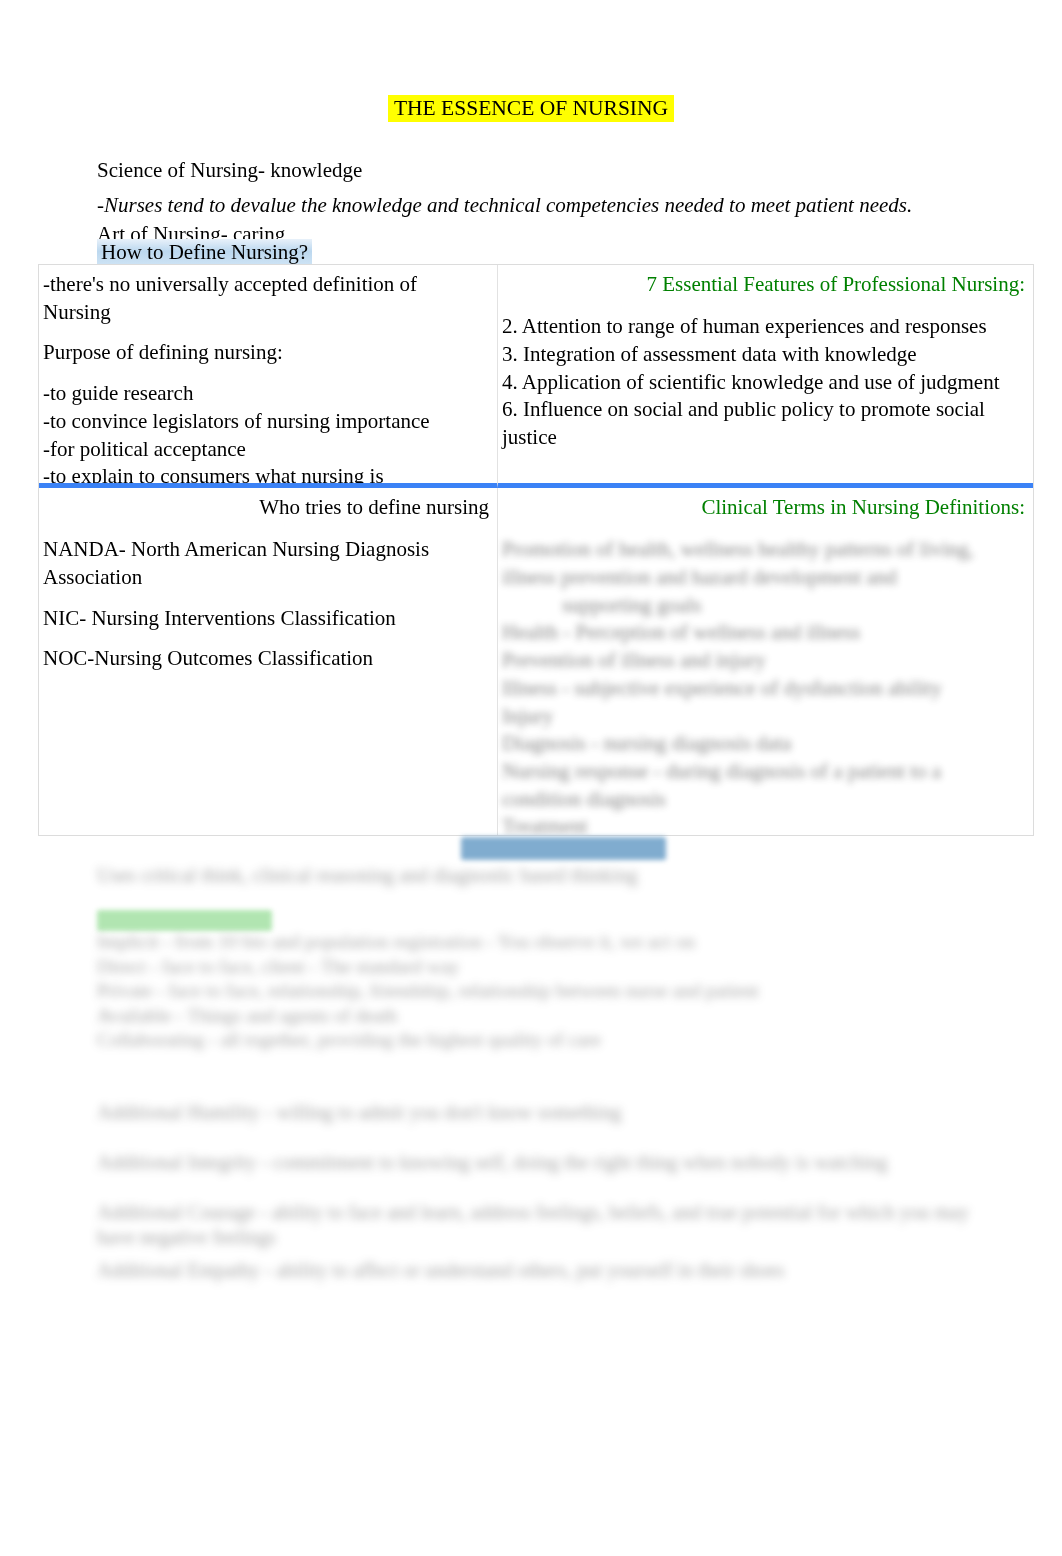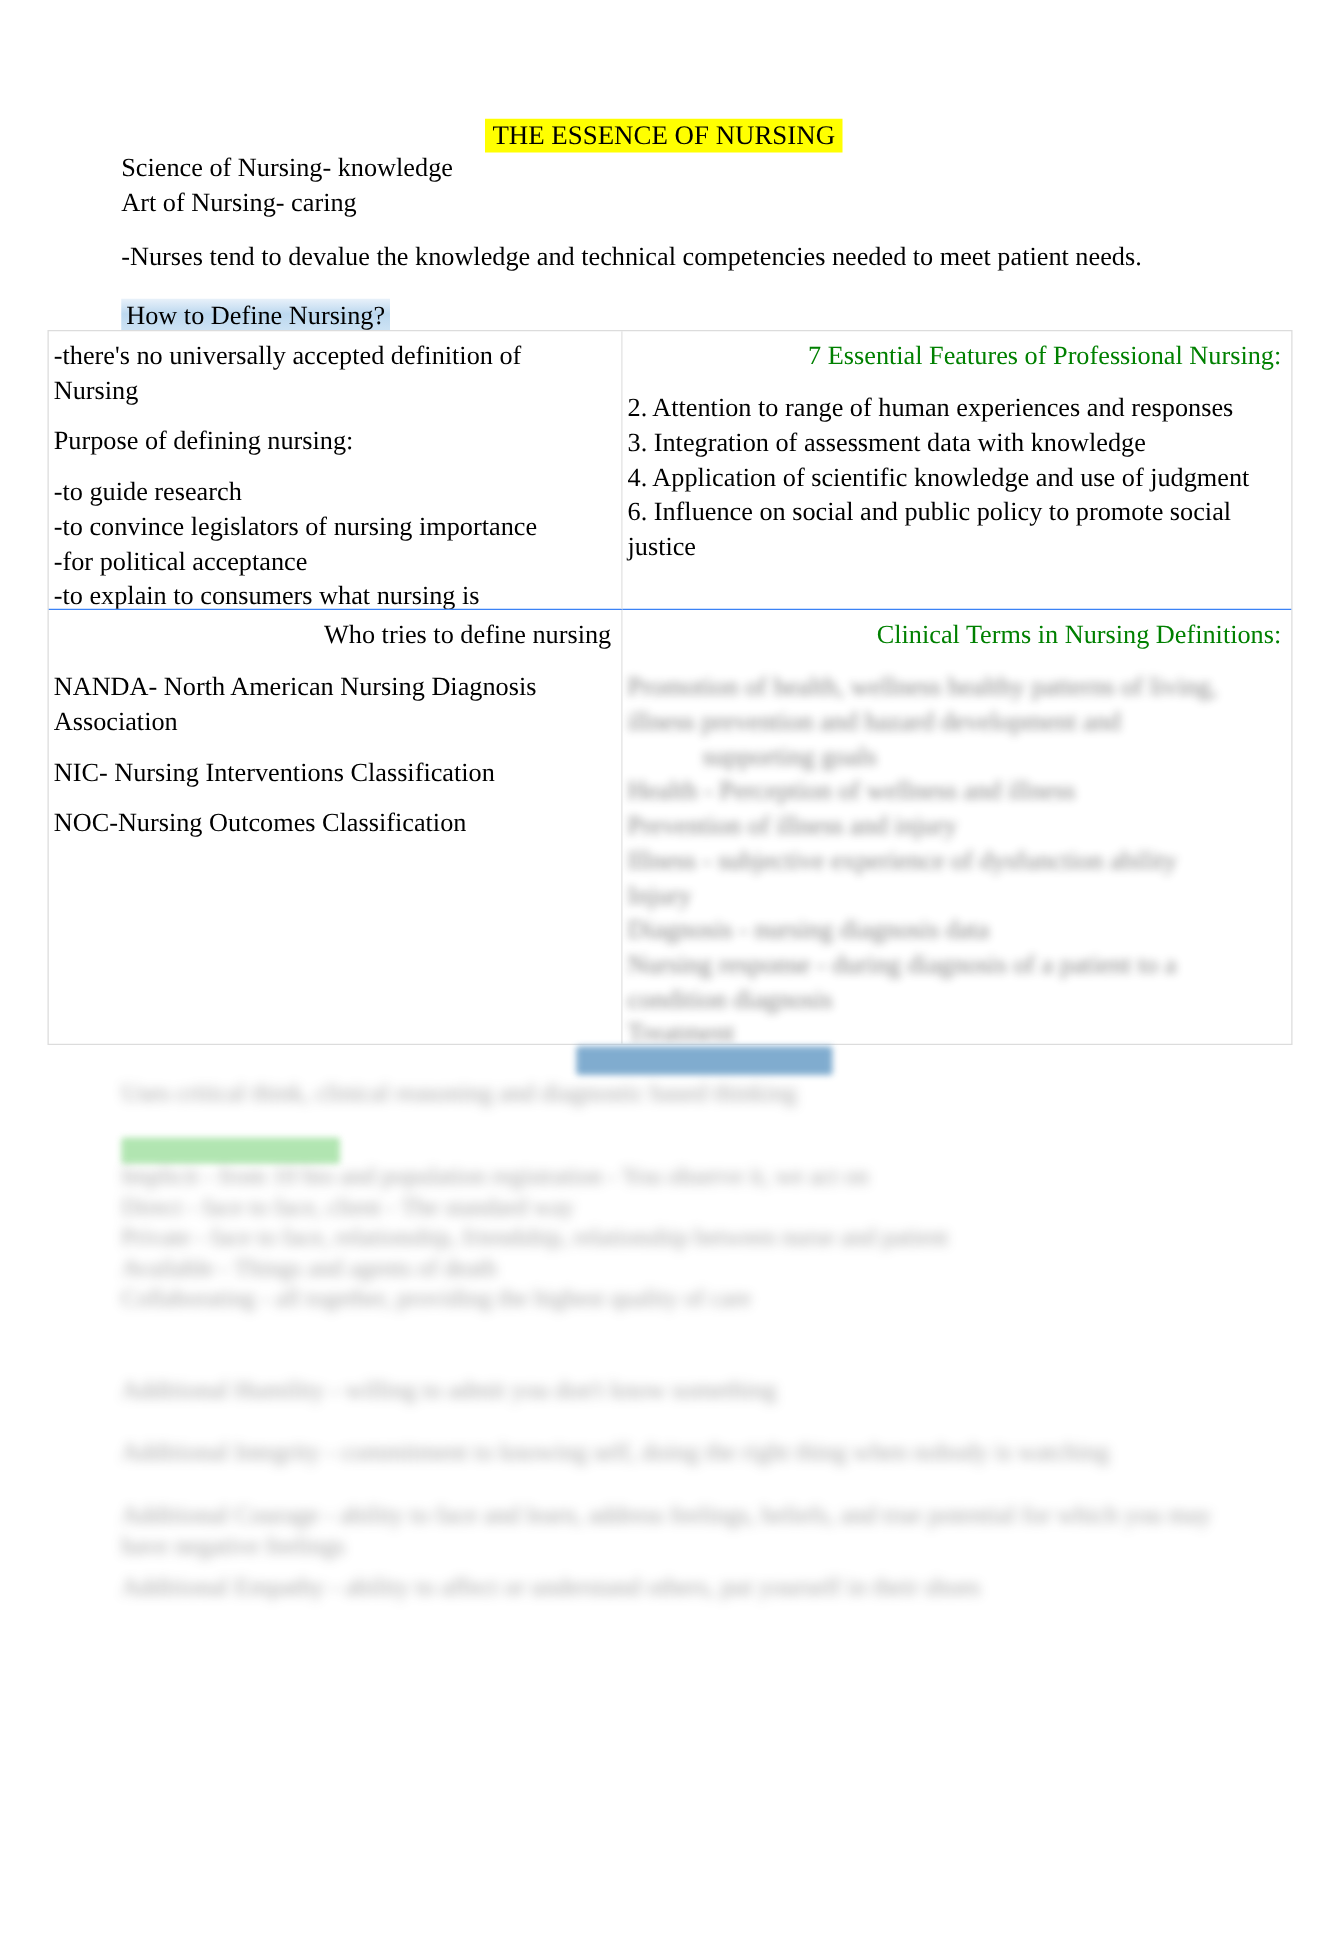--- a/index.html
+++ b/index.html
@@ -40,29 +40,30 @@
 
   
   .intro {
     position: absolute;
     left: 97px;
     top: 120px;
     width: 880px;
     font-size: 21px;
     line-height: 1.34;
   }
-  .intro .line { white-space: pre; }
+  .intro .line { white-space: pre; margin-top: 36px; }
 
   .devalue {
     position: absolute;
     left: 97px;
     top: 192px;
     width: 900px;
     font-size: 21px;
     line-height: 1.3;
+    font-style: italic;
   }
 
   .define-head {
     position: absolute;
     left: 97px;
     top: 239px;
     font-size: 21px;
     line-height: 1.3;
   }
   .define-head .hl-blue {
@@ -84,21 +85,21 @@
     grid-template-rows: 223px 1fr;
     background: #ffffff;
   }
   .cell {
     box-sizing: border-box;
     padding: 6px 8px 4px 4px;
     overflow: hidden;
     position: relative;
   }
   .cell.b-right  { border-right: 1px solid #e2e2e2; }
-  .cell.b-bottom { border-bottom: 1px solid #3b82f6; }
+  .cell.b-bottom { border-bottom: 5px solid #3b82f6; }
 
   .cell-text {
     font-size: 21px;
     line-height: 1.32;
   }
   .cell-text .row { white-space: pre-wrap; }
   .cell-text .blank { height: 13px; }
 
   .cell-head {
     text-align: right;

